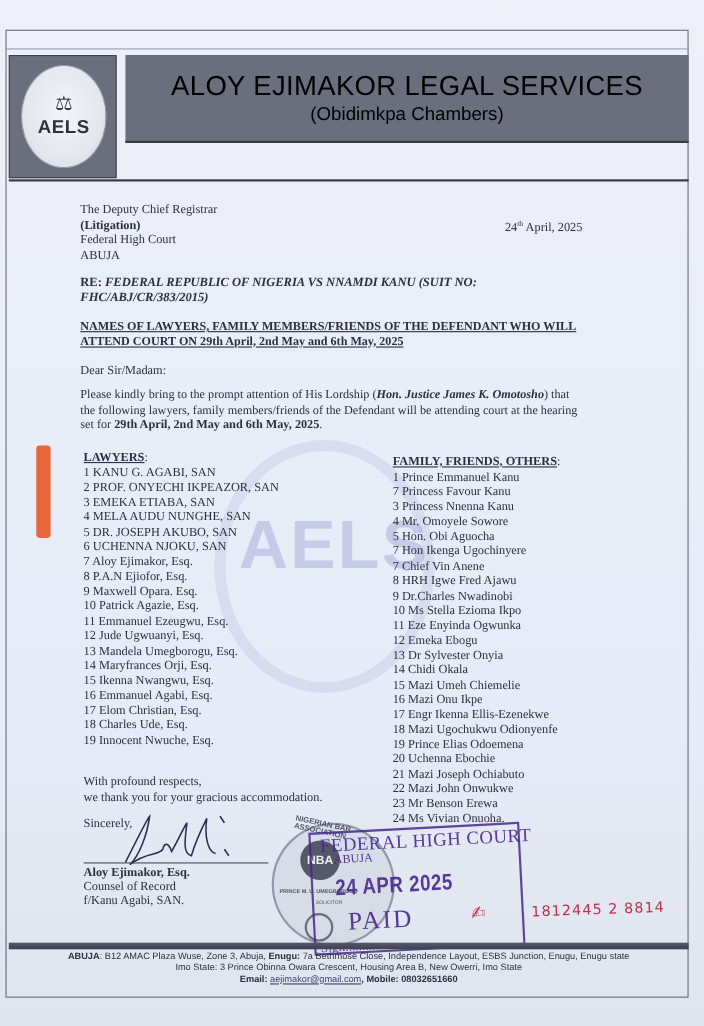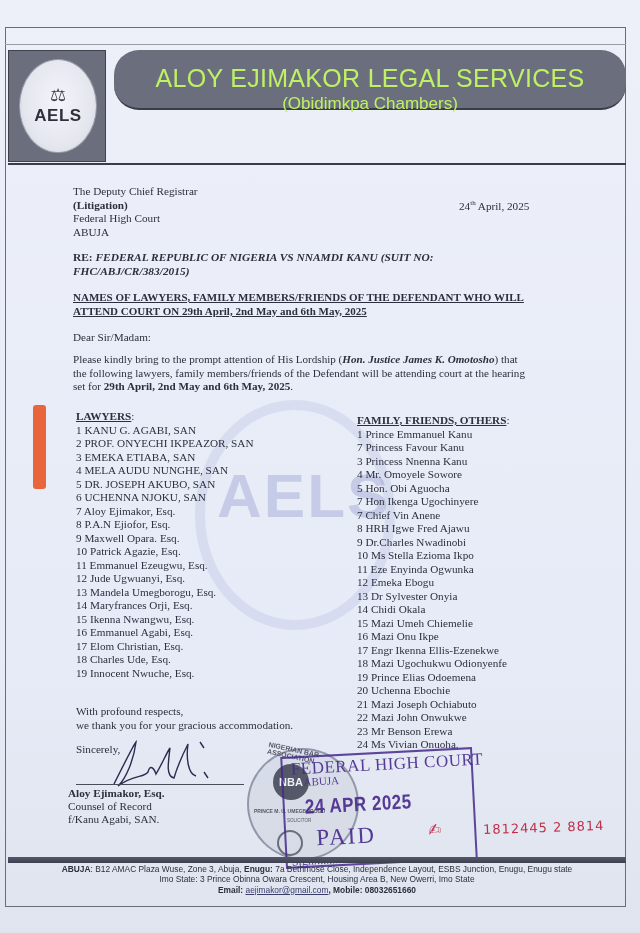--- a/index.html
+++ b/index.html
@@ -29,25 +29,24 @@
   .logo-oval {
     position: absolute; left: 10px; top: 8px; width: 78px; height: 94px;
     border-radius: 50%;
     background: radial-gradient(ellipse at 50% 45%, #f4f5fa 0%, #e4e6ee 65%, #c8cad4 100%);
     border: 1px solid #9a9caa;
     display: flex; flex-direction: column; align-items: center; justify-content: center;
   }
   .logo-scales { font-size: 18px; color: #3a3c48; line-height: 1; margin-bottom: 2px; font-family: "DejaVu Sans", sans-serif; }
   .logo-text { font-family: "Liberation Sans", sans-serif; font-weight: bold; font-size: 17px; color: #2e303c; letter-spacing: 0.5px; }
   .banner {
-    position: absolute; left: 114px; top: 50px; width: 512px; height: 60px;
+    position: absolute; left: 114px; top: 50px; width: 512px; height: 80px;
     background: #6b6f7d; border-bottom: 2px solid #3a3c46;
-    color: #bef264; text-align: center;
+    color: #000000; text-align: center;
     font-family: "Liberation Sans", sans-serif;
-    border-radius: 25px;
   }
   .banner-title { font-size: 25px; margin-top: 14px; letter-spacing: 0.3px; }
   .banner-sub { font-size: 17px; margin-top: 1px; }
   .head-rule {
     position: absolute; left: 8px; top: 163px; width: 618px; height: 2px; background: #3a3c46;
   }
   
   .txt { position: absolute; font-size: 11.2px; line-height: 13.6px; color: #2c2f3d; white-space: nowrap; }
   .addr { left: 73px; top: 185px; }
   .date { left: 459px; top: 197px; }
@@ -60,21 +59,21 @@
   .u { }
   .b { font-weight: bold; }
   .bi { font-weight: bold; font-style: italic; }
   .list { font-size: 11.2px; line-height: 13.5px; }
   .list-head { font-weight: bold; text-decoration: underline; }
   .lawyers { left: 76px; top: 410px; }
   .family { left: 357px; top: 414px; }
   .closing { left: 76px; top: 705px; }
   .sinc { left: 76px; top: 743px; }
   .sig-line { position: absolute; left: 76px; top: 784px; width: 168px; height: 1px; background: #4a4c58; }
-  .signer { left: 68px; top: 787px; line-height: 13.2px; }
+  .signer { left: 76px; top: 787px; line-height: 13.2px; }
   
   .footer-bar {
     position: absolute; left: 8px; top: 857px; width: 618px; height: 6px;
     background: linear-gradient(180deg, #55586a, #3e4050);
   }
   .footer {
     position: absolute; left: 8px; top: 864px; width: 618px; text-align: center;
     font-family: "Liberation Sans", sans-serif; font-size: 8.4px; line-height: 10.4px; color: #2c2f3d;
   }
   .footer .b { font-weight: bold; }

